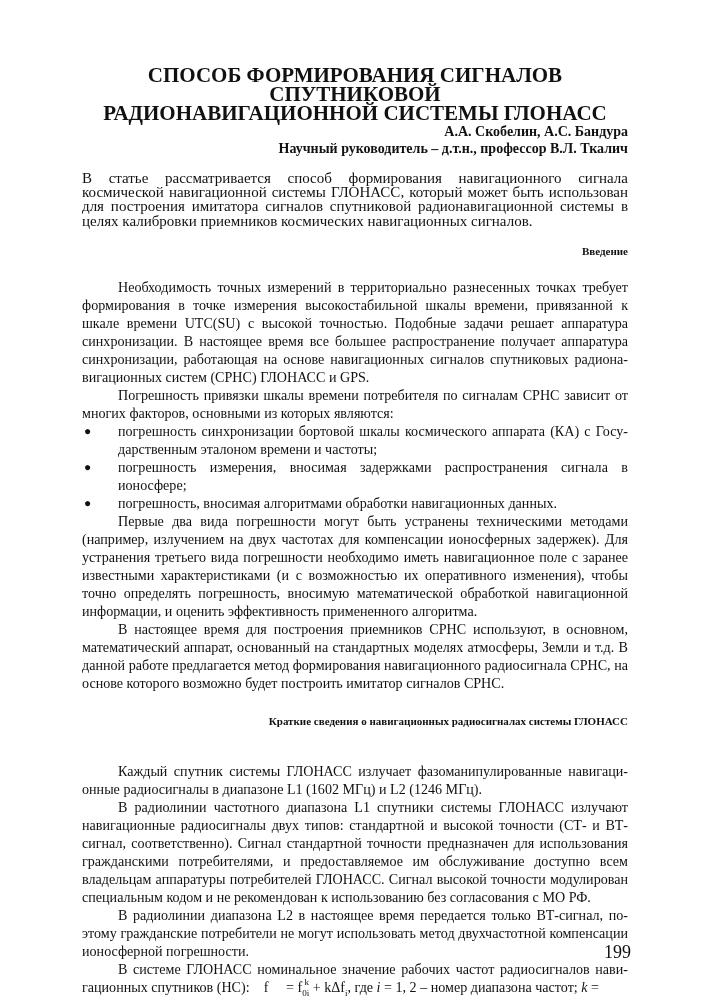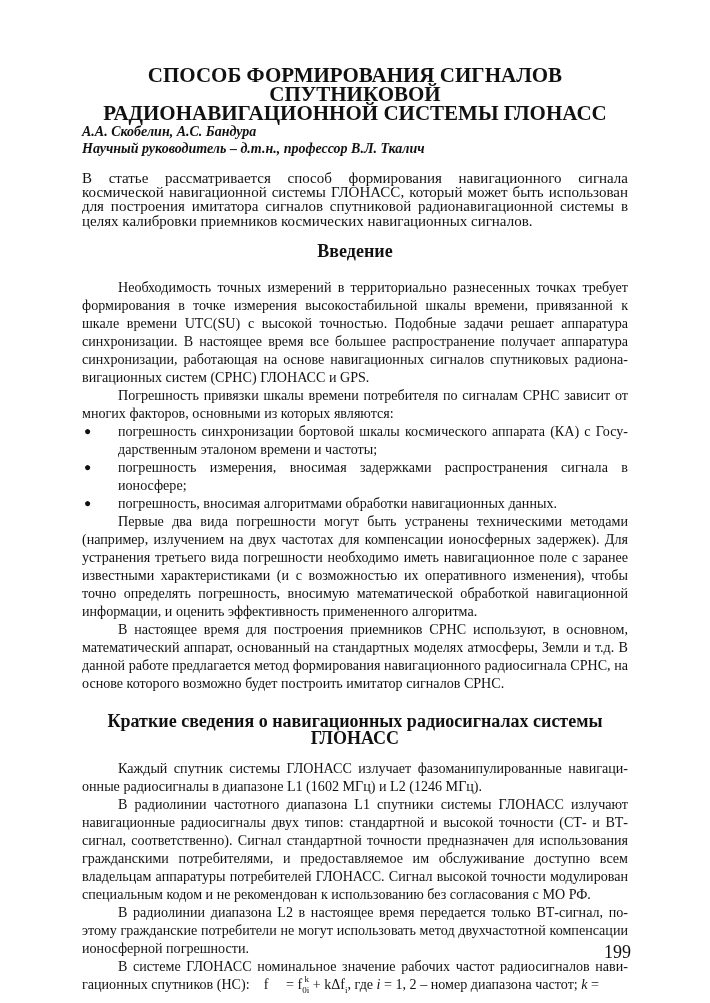--- a/index.html
+++ b/index.html
@@ -7,30 +7,30 @@
       width: 710px; height: 1003px; position: relative; overflow: hidden;
       font-family: "Liberation Serif", "DejaVu Serif", serif;
       color: #111111;
     }
     .page { position: absolute; left: 82px; top: 66px; width: 546px; }
     .title {
       text-align: center; font-weight: bold; font-size: 21px; line-height: 19px;
       margin: 0; letter-spacing: 0;
     }
     .authors, .advisor {
-      text-align: left; font-weight: bold; font-size: 14px; line-height: 17px; margin: 0; font-style: italic;
+      text-align: right; font-weight: bold; font-size: 14px; line-height: 17px; margin: 0;
     }
     .abstract {
       margin-top: 14px; font-size: 15px; line-height: 14.2px; text-align: justify;
     }
     .section-heading {
-      text-align: center; font-weight: bold; font-size: 18px; line-height: 17px;
+      text-align: right; font-weight: bold; font-size: 11px; line-height: 17px;
       margin: 15px 0 18px 0;
     }
-    .section-heading.second { margin: 21px 0 12px 0; }
+    .section-heading.second { margin: 21px 0 32px 0; }
     .para {
       font-size: 14.1px; line-height: 18px; text-align: justify;
       text-indent: 36px; margin: 0;
       hyphens: manual;
     }
     ul.bullets { list-style: none; margin: 0; padding: 0; }
     ul.bullets li {
       position: relative; padding-left: 36px; font-size: 14.1px; line-height: 18px;
       text-align: justify;
     }

